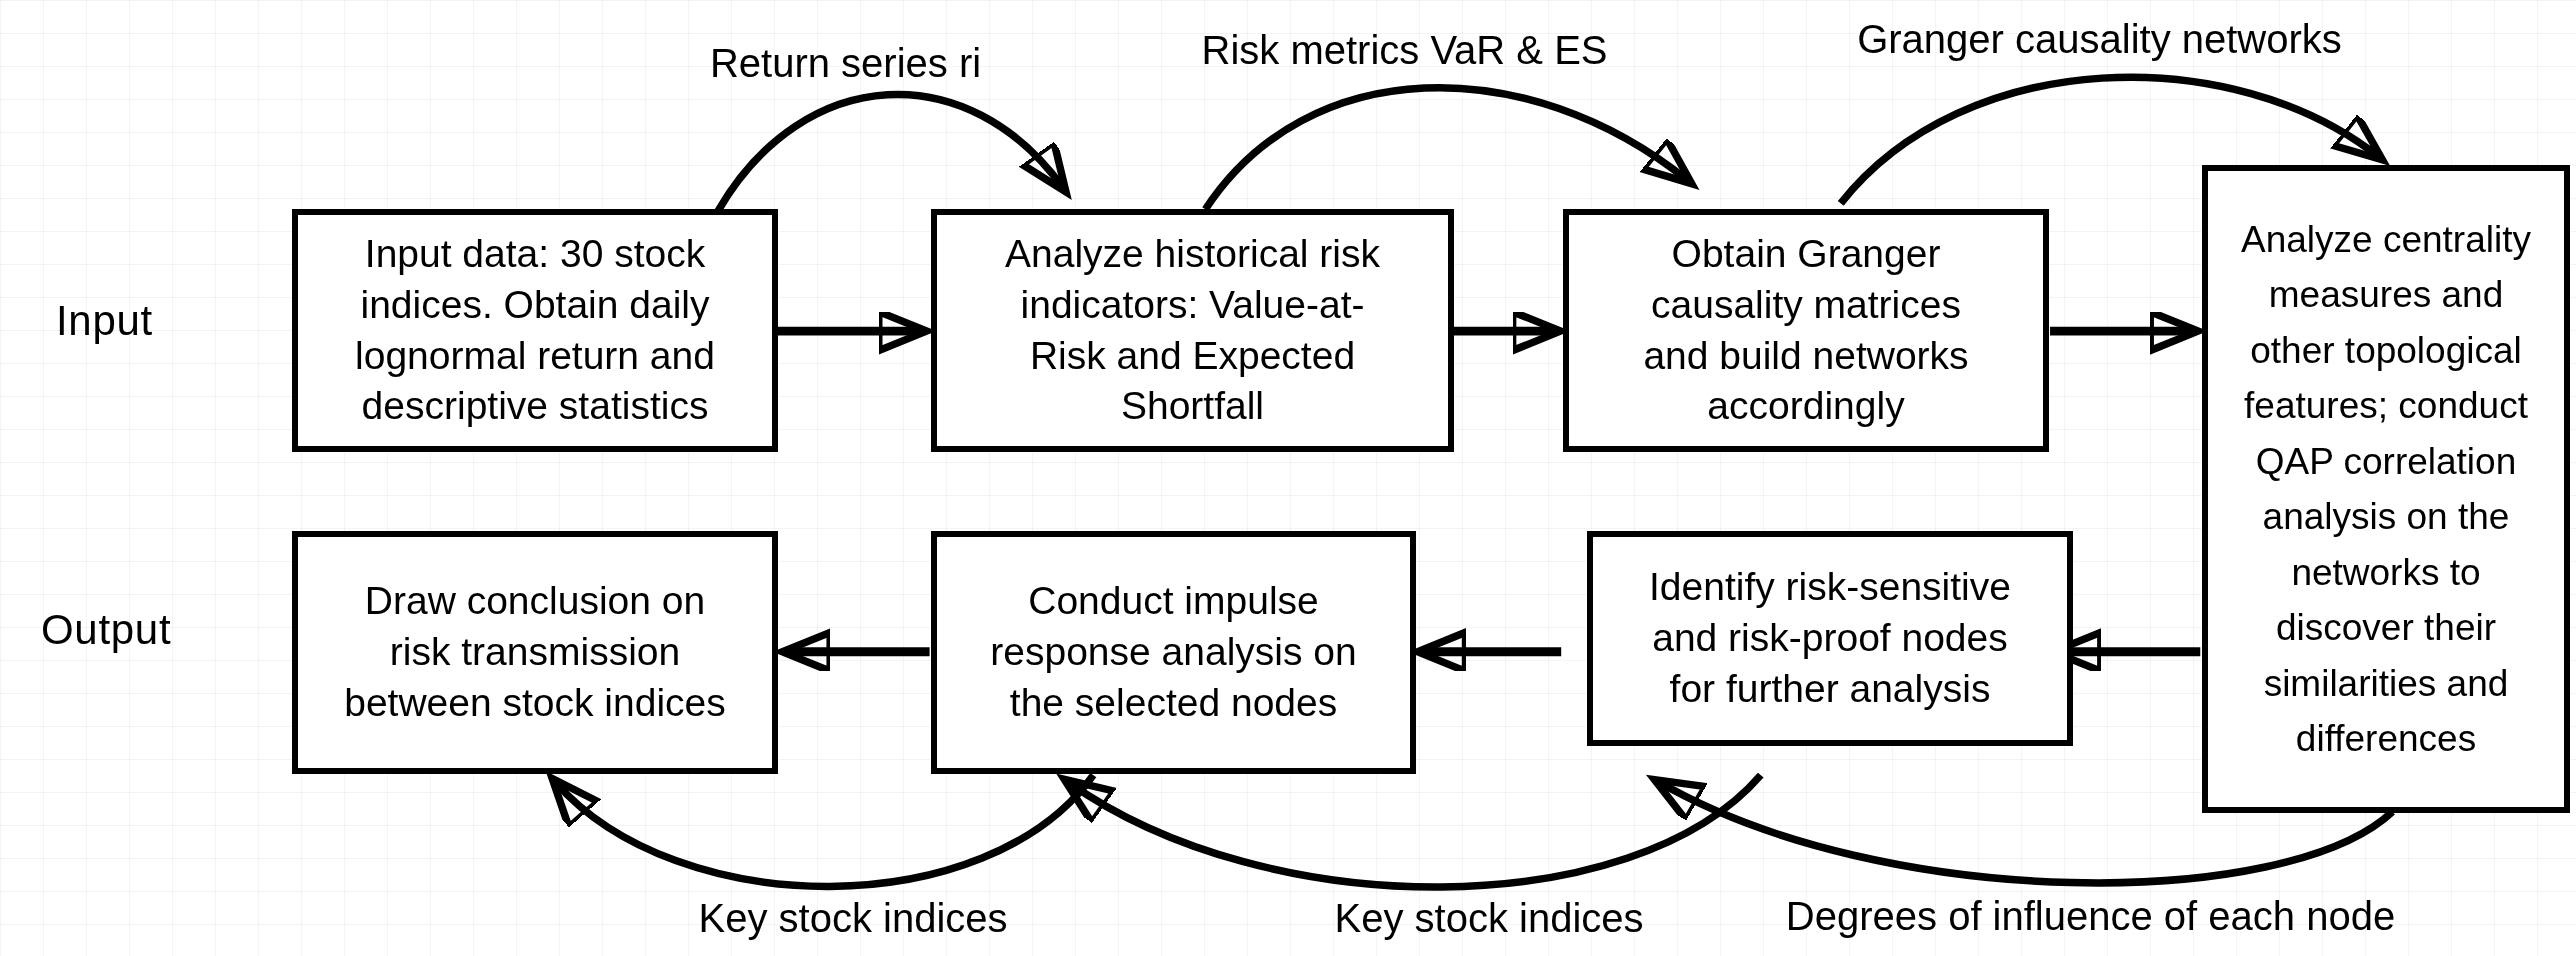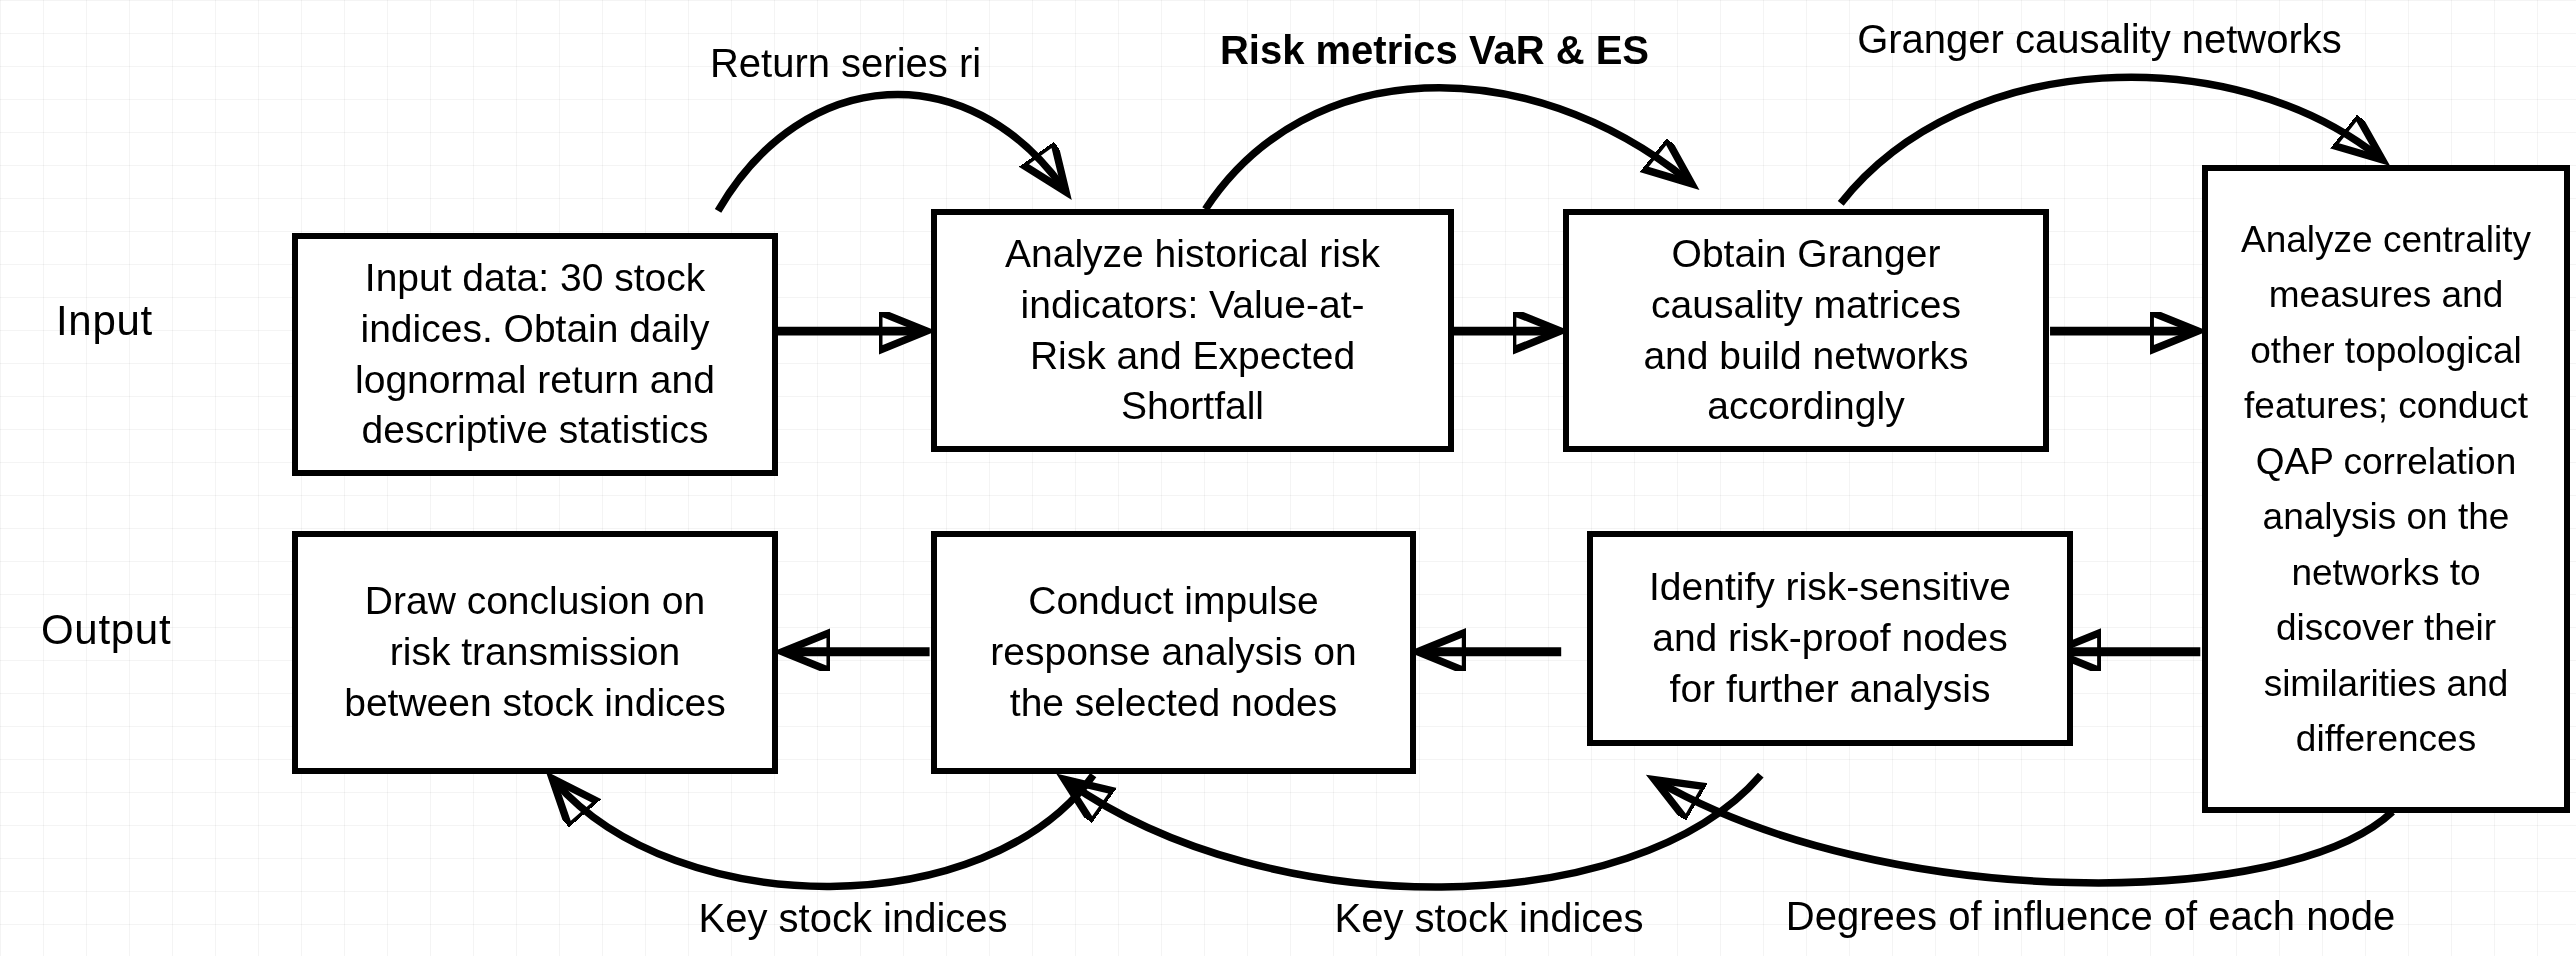--- a/index.html
+++ b/index.html
@@ -22,41 +22,41 @@
   .box{
     position:absolute;
     box-sizing:border-box;
     border:6.7px solid #000;
     background:#ffffff;
     display:flex;align-items:center;justify-content:center;
     text-align:center;
     font-size:39px;line-height:1.3;
   }
   .box .txt{white-space:pre-line;display:block;width:100%;}
-  .b1{left:292px;top:209px;width:486px;height:243px;margin-top:24px;}
+  .b1{left:292px;top:209px;width:486px;height:243px;}
   .b2{left:931px;top:209px;width:523px;height:243px;}
   .b3{left:1563px;top:209px;width:486px;height:243px;}
   .b4{left:2202px;top:165px;width:368px;height:648px;font-size:37px;line-height:1.5;}
   .b5{left:292px;top:531px;width:486px;height:243px;}
   .b6{left:931px;top:531px;width:485px;height:243px;}
   .b7{left:1563px;top:531px;width:486px;height:215px;margin-left:24px;}
   .rowlabel{
     position:absolute;
     font-size:42px;
     letter-spacing:0.7px;
   }
   .lbl-input{left:56px;top:297px;}
   .lbl-output{left:41px;top:606px;}
   .flowlabel{
     position:absolute;
     font-size:40px;
     text-align:center;
   }
   .fl-top1{left:621px;top:41px;width:449px;}
-  .fl-top2{left:1210px;top:28px;width:449px;font-weight:bold;}
+  .fl-top2{left:1180px;top:28px;width:449px;}
   .fl-top3{left:1838px;top:16.5px;width:523px;}
   .fl-bot1{left:666px;top:896px;width:374px;}
   .fl-bot2{left:1302px;top:896px;width:374px;}
   .fl-bot3{left:1754px;top:894px;width:673px;}
 </style>
 </head>
 <body>
 
 <div class="canvas">
 

